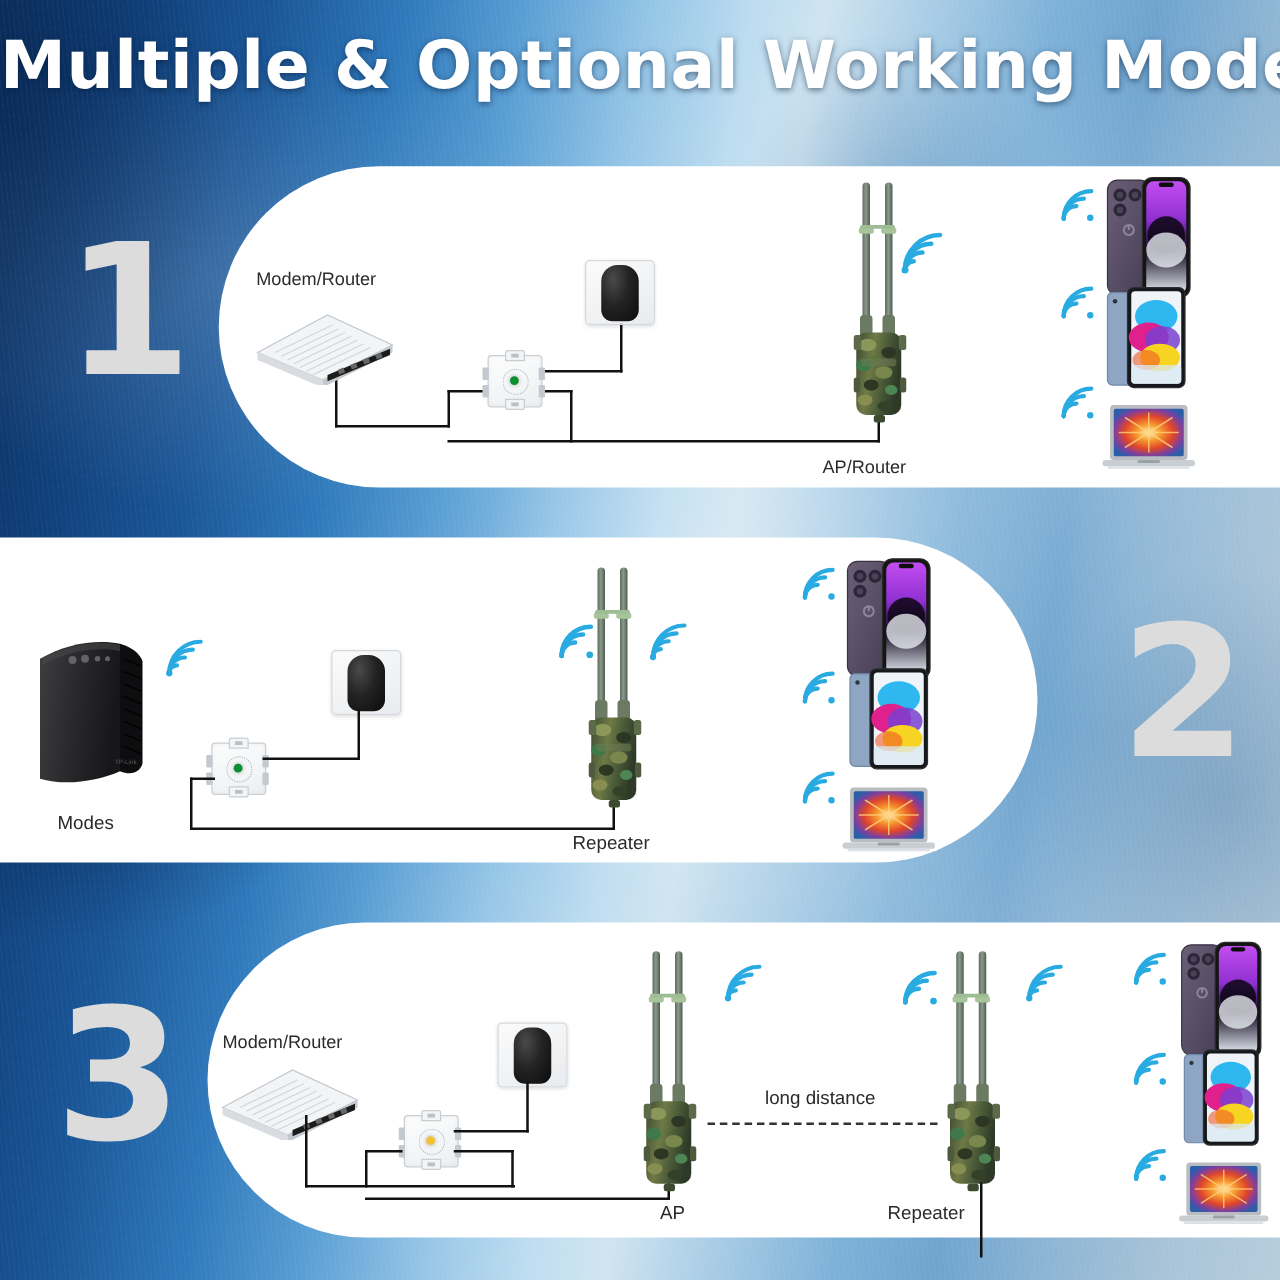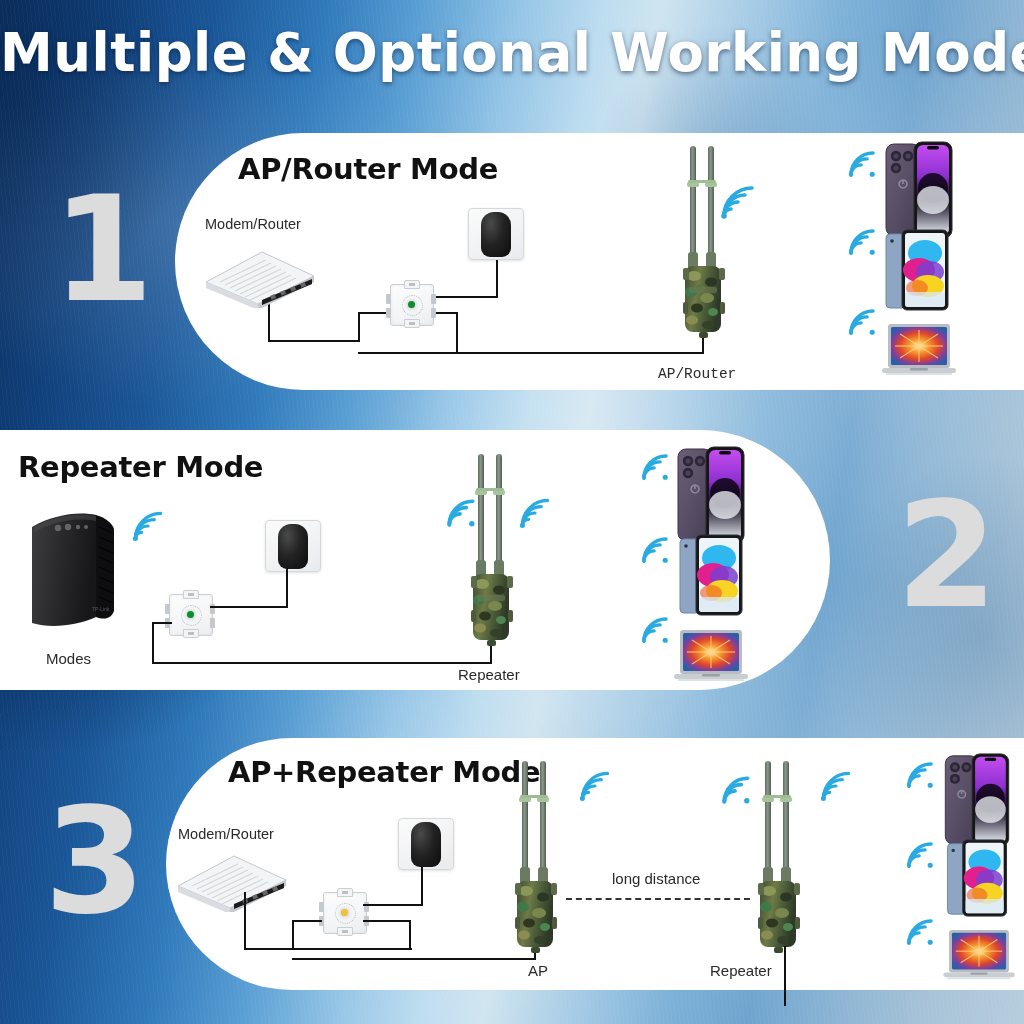--- a/index.html
+++ b/index.html
@@ -147,21 +147,20 @@
 
   <div class="bg bg-base"></div>
   <div class="bg bg-swirl1"></div>
   <div class="bg bg-swirl2"></div>
   <div class="bg bg-fiber"></div>
 
   <div class="title">Multiple &amp; Optional Working Modes</div>
 
   <div class="panel" id="panel1"></div>
   <div class="bignum" id="num1">1</div>
-  <div class="mode-title" id="t1">AP/Router Mode</div>
 
   <div class="cap" style="left:205px;top:216px;">Modem/Router</div>
 
   <div class="wire wire-v" style="left:268px;top:288px;height:54px;"></div>
   <div class="wire wire-h" style="left:268px;top:340px;width:92px;"></div>
   <div class="wire wire-v" style="left:358px;top:312px;height:30px;"></div>
   <div class="wire wire-h" style="left:358px;top:312px;width:32px;"></div>
   <div class="wire wire-h" style="left:430px;top:312px;width:28px;"></div>
   <div class="wire wire-v" style="left:456px;top:312px;height:42px;"></div>
   <div class="wire wire-h" style="left:358px;top:352px;width:346px;"></div>
@@ -366,25 +365,24 @@
           <line x1="39" y1="24" x2="39" y2="40"></line>
         <line x1="39" y1="24" x2="15" y2="24"></line>
           <line x1="39" y1="24" x2="63" y2="24"></line>
       </g>
       <rect x="2" y="46" width="74" height="5" rx="2.5" fill="#c9ced3"></rect>
       <rect x="30" y="46" width="18" height="2.4" rx="1.2" fill="#9aa1a8"></rect>
       <rect x="6" y="51" width="66" height="2" rx="1" fill="#dde1e5"></rect>
     </svg>
   </div>
 
-  <div class="cap" style="left:658px;top:366px;font-family:Liberation Mono, monospace;">AP/Router</div>
+  <div class="cap" style="left:658px;top:366px;">AP/Router</div>
 
   <div class="panel" id="panel2"></div>
   <div class="bignum" id="num2">2</div>
-  <div class="mode-title" id="t2">Repeater Mode</div>
 
   <div class="mrouter" style="left:18px;top:505px;">
     <svg width="108" height="135" viewBox="0 0 108 135">
       <defs>
         <linearGradient id="rtF" x1="0" y1="0" x2="1" y2="0.2">
           <stop offset="0%" stop-color="#3e3e40"></stop>
             <stop offset="45%" stop-color="#2b2b2d"></stop>
             <stop offset="100%" stop-color="#17171a"></stop>
         </linearGradient>
       </defs>
@@ -582,21 +580,20 @@
           <line x1="39" y1="24" x2="63" y2="24"></line>
       </g>
       <rect x="2" y="46" width="74" height="5" rx="2.5" fill="#c9ced3"></rect>
       <rect x="30" y="46" width="18" height="2.4" rx="1.2" fill="#9aa1a8"></rect>
       <rect x="6" y="51" width="66" height="2" rx="1" fill="#dde1e5"></rect>
     </svg>
   </div>
 
   <div class="panel" id="panel3"></div>
   <div class="bignum" id="num3">3</div>
-  <div class="mode-title" id="t3">AP+Repeater Mode</div>
 
   <div class="cap" style="left:178px;top:826px;">Modem/Router</div>
 
   <div class="modem" style="left:172px;top:842px;">
     <svg width="120" height="70" viewBox="0 0 120 70">
       <polygon points="6,44 62,14 114,38 58,66" fill="#f2f4f6" stroke="#c2c8ce" stroke-width="1"></polygon>
       <polygon points="6,44 58,66 58,72 6,50" fill="#d9dde1"></polygon>
       <polygon points="114,38 58,66 58,72 114,44" fill="#c3c9cf"></polygon>
       <g stroke="#d2d7db" stroke-width="1.1">
         <line x1="20" y1="44" x2="66" y2="22"></line>

